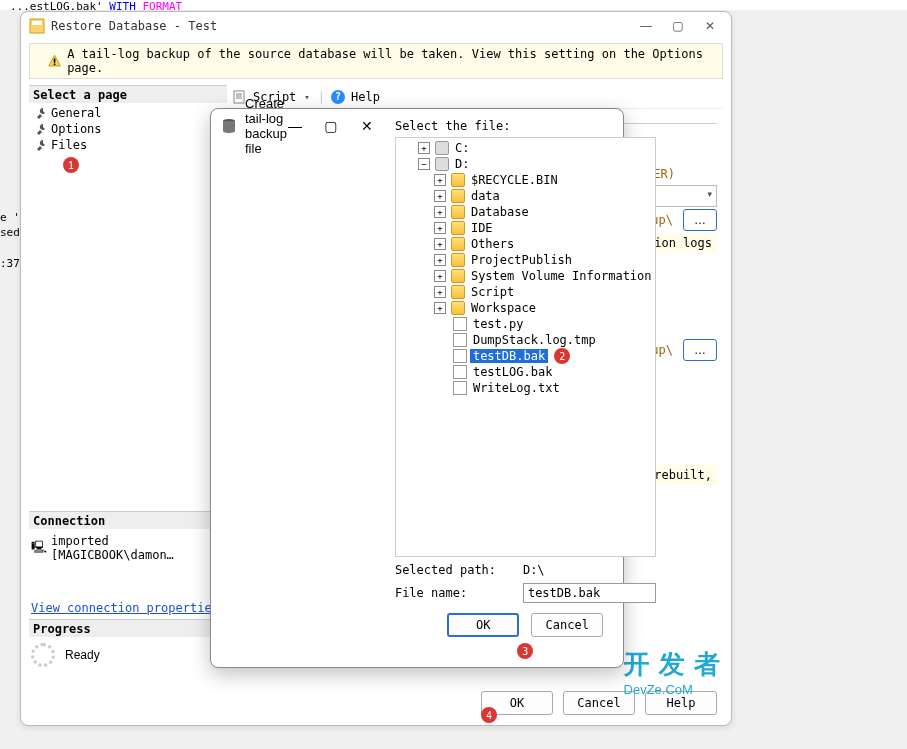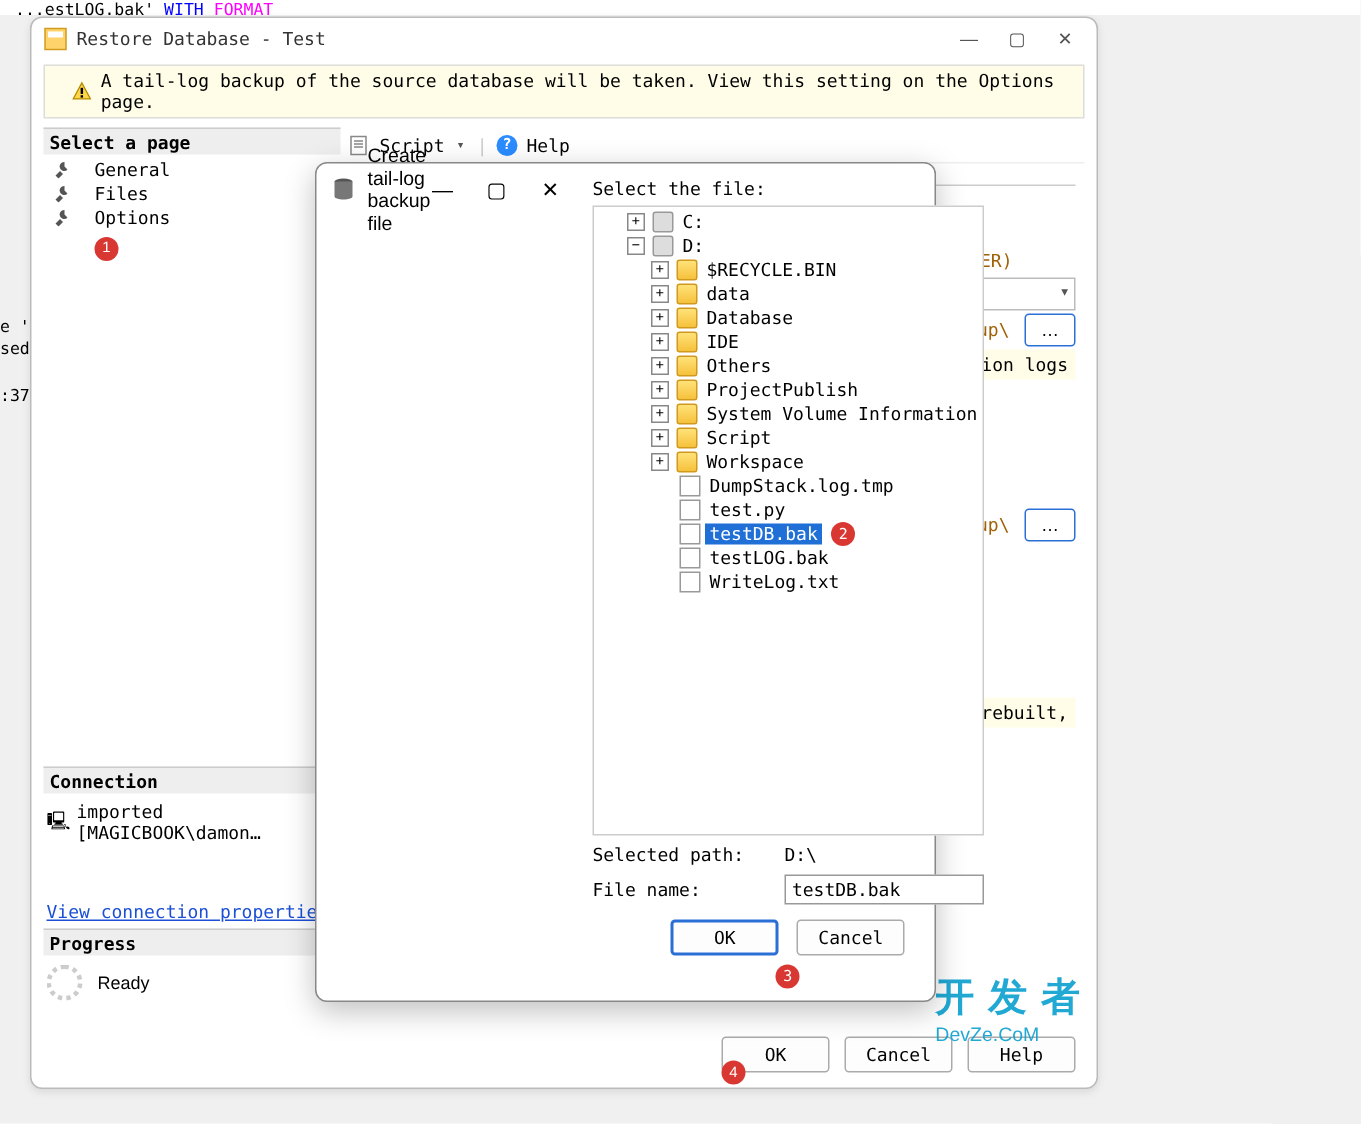--- a/index.html
+++ b/index.html
@@ -79,21 +79,21 @@
       font-family: "NSimSun", monospace;
       height:18px;
     }
     .left-list {
       flex:0 0 auto;
       padding:2px 0 6px 6px;
     }
     .left-item {
       display:flex;
       align-items:center;
-      gap:16px;
+      gap:4px;
       padding:1px 0;
       font-family: "NSimSun", monospace;
       text-align: center;
     }
     .wrench { width:12px; height:12px; }
     .badge-red {
       display:inline-flex; align-items:center; justify-content:center;
       width:16px;height:16px; border-radius:50%;
       background:#d93832; color:#fff; font-size:10px;
     }
@@ -287,27 +287,27 @@
         <div class="left-item">
           <svg class="wrench" viewBox="0 0 12 12">
               <path d="M2 10l3-3 2 2-3 3zM8 1a3 3 0 1 0 2 5L8 4z" fill="#555"></path>
             </svg>
           <span>General</span>
         </div>
         <div class="left-item">
           <svg class="wrench" viewBox="0 0 12 12">
               <path d="M2 10l3-3 2 2-3 3zM8 1a3 3 0 1 0 2 5L8 4z" fill="#555"></path>
             </svg>
-          <span>Files</span>
+          <span>Options</span>
         </div>
         <div class="left-item">
           <svg class="wrench" viewBox="0 0 12 12">
               <path d="M2 10l3-3 2 2-3 3zM8 1a3 3 0 1 0 2 5L8 4z" fill="#555"></path>
             </svg>
-          <span>Options</span>
+          <span>Files</span>
         </div>
         <div style="margin-left:28px;margin-top:4px;">
           <span class="badge-red">1</span>
         </div>
       </div>
 
       <div class="left-flex-fill"></div>
 
       <div class="section-hdr">Connection</div>
       <div class="conn-box">
@@ -434,26 +434,26 @@
           <span class="label">Script</span>
         </div>
         <div class="tnode" style="padding-left: 36px;">
           <span class="tgl">+</span>
           <span class="ficon folder"></span>
           <span class="label">Workspace</span>
         </div>
         <div class="tnode" style="padding-left: 36px;">
           <span class="tgl none"></span>
           <span class="ficon file"></span>
-          <span class="label">DumpStack.log.tmp</span>
+          <span class="label">test.py</span>
         </div>
         <div class="tnode" style="padding-left: 36px;">
           <span class="tgl none"></span>
           <span class="ficon file"></span>
-          <span class="label">test.py</span>
+          <span class="label">DumpStack.log.tmp</span>
         </div>
         <div class="tnode" style="padding-left: 36px;">
           <span class="tgl none"></span>
           <span class="ficon file"></span>
           <span class="label selected">testDB.bak</span>
           <span class="badge-red" style="margin-left: 6px;">2</span>
         </div>
         <div class="tnode" style="padding-left: 36px;">
           <span class="tgl none"></span>
           <span class="ficon file"></span>

